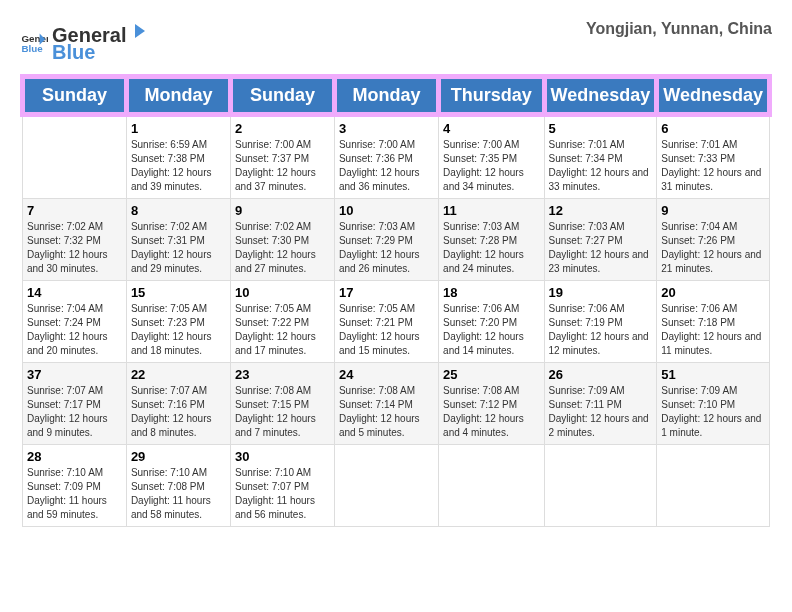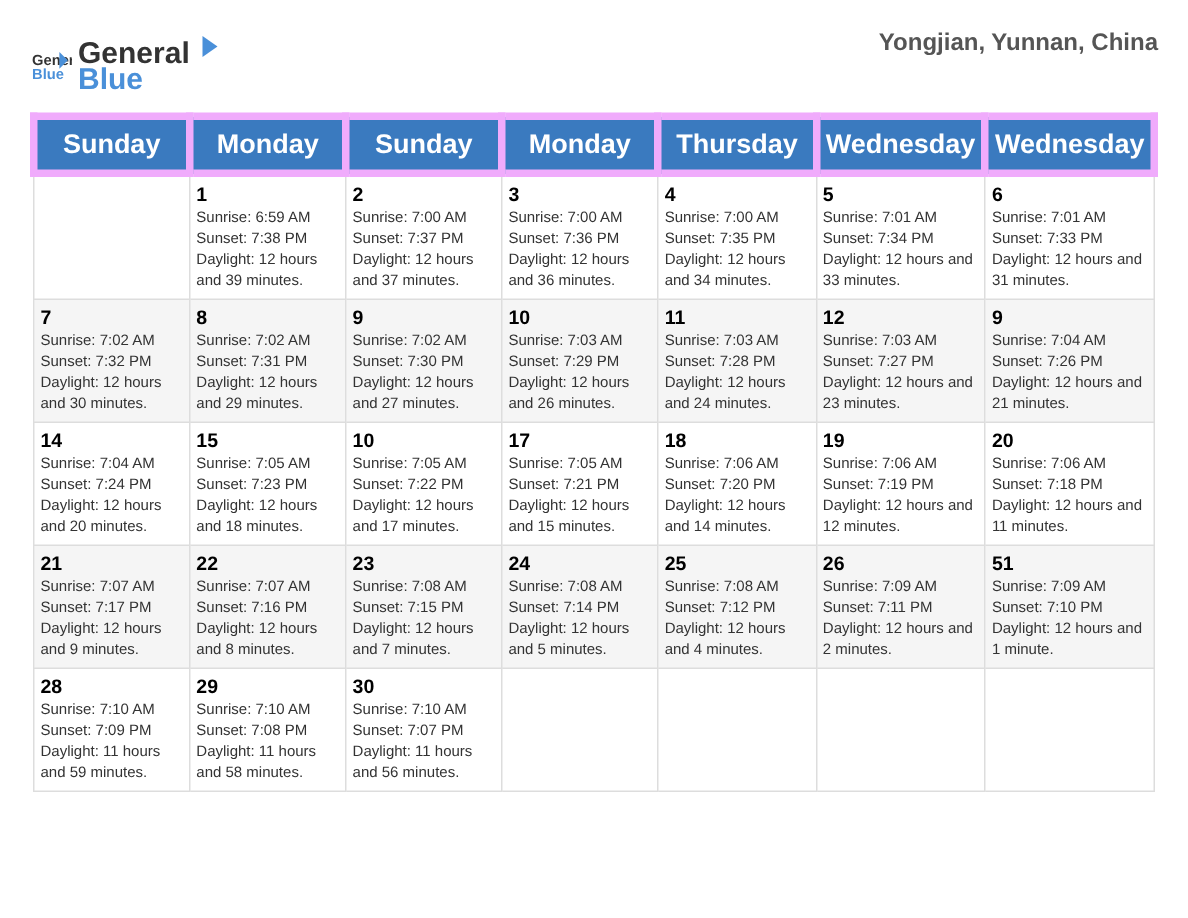--- a/index.html
+++ b/index.html
@@ -245,21 +245,21 @@
         </td>
         <td>
           <span class="day-number">20</span>
           <div class="day-info" style="white-space: pre-line;">Sunrise: 7:06 AM
 Sunset: 7:18 PM
 Daylight: 12 hours and 11 minutes.</div>
         </td>
       </tr>
       <tr>
         <td>
-          <span class="day-number">21</span>
+          <span class="day-number">37</span>
           <div class="day-info" style="white-space: pre-line;">Sunrise: 7:07 AM
 Sunset: 7:17 PM
 Daylight: 12 hours and 9 minutes.</div>
         </td>
         <td>
           <span class="day-number">22</span>
           <div class="day-info" style="white-space: pre-line;">Sunrise: 7:07 AM
 Sunset: 7:16 PM
 Daylight: 12 hours and 8 minutes.</div>
         </td>

